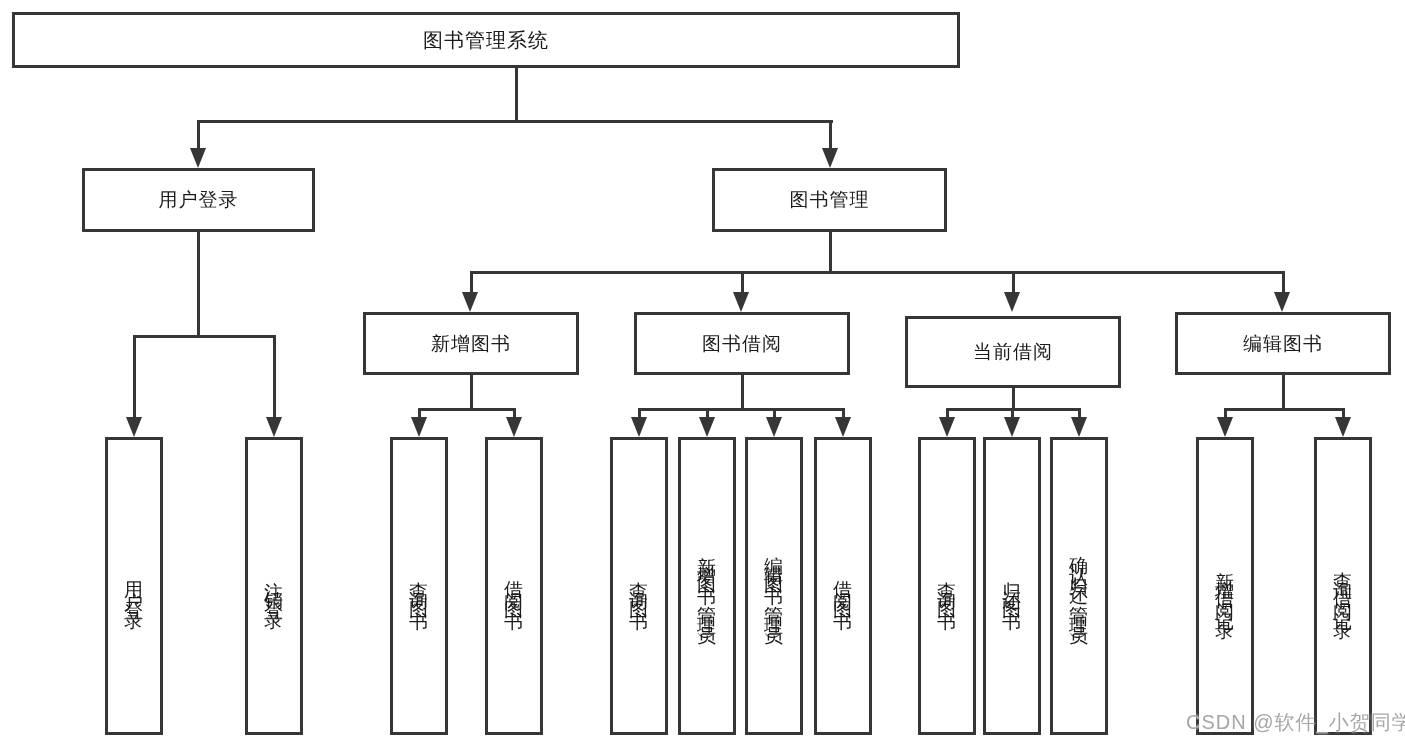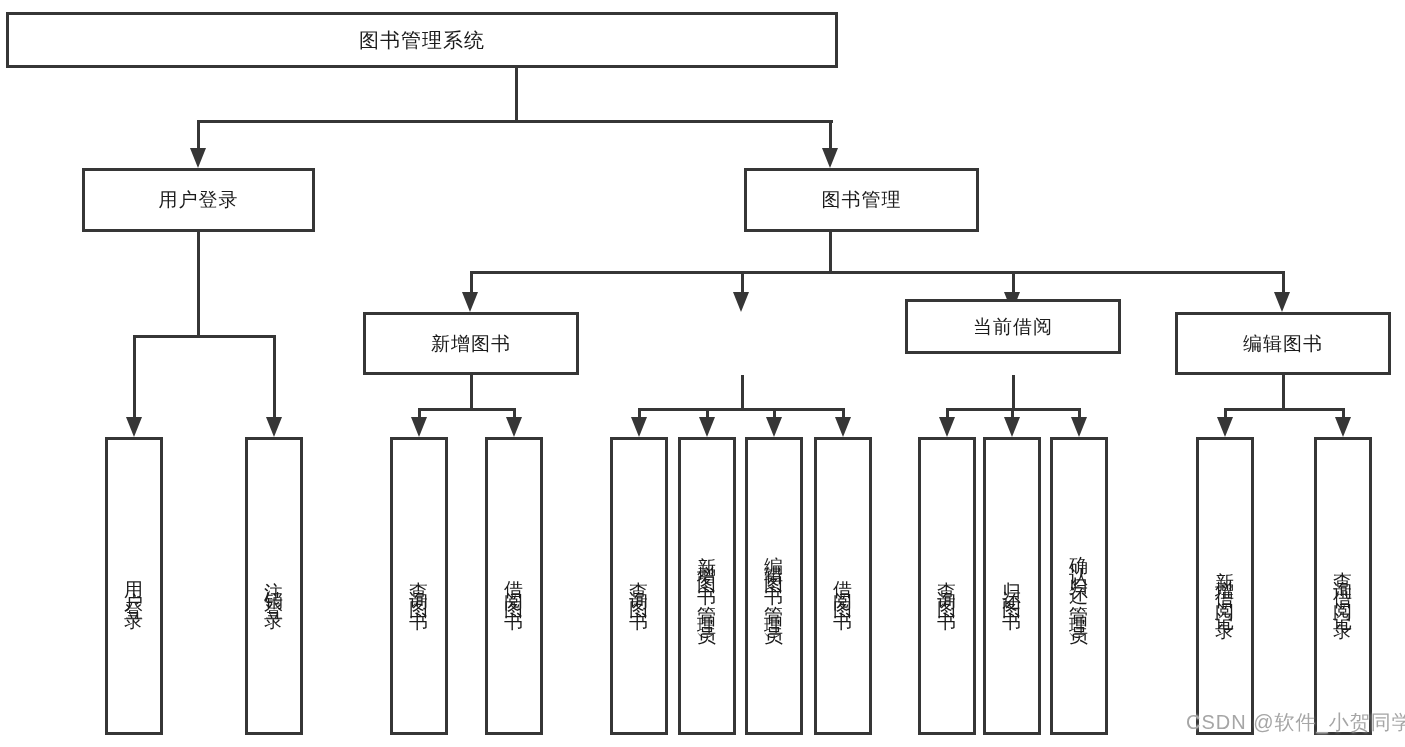--- a/index.html
+++ b/index.html
@@ -130,27 +130,28 @@
   <div class="ah" style="left:631px;top:417px;"></div>
   <div class="ah" style="left:699px;top:417px;"></div>
   <div class="ah" style="left:766px;top:417px;"></div>
   <div class="ah" style="left:835px;top:417px;"></div>
   <div class="ah" style="left:939px;top:417px;"></div>
   <div class="ah" style="left:1004px;top:417px;"></div>
   <div class="ah" style="left:1071px;top:417px;"></div>
   <div class="ah" style="left:1217px;top:417px;"></div>
   <div class="ah" style="left:1335px;top:417px;"></div>
 
-  <div class="hbox root" style="left:6px;top:12px;width:832px;height:56px;">图书管理系统</div>
+  <div class="hbox root" style="left:12px;top:12px;width:948px;height:56px;">图书管理系统</div>
 
   <div class="hbox" style="left:82px;top:168px;width:233px;height:64px;">用户登录</div>
-  <div class="hbox" style="left:712px;top:168px;width:235px;height:64px;margin-left:32px;">图书管理</div>
+  <div class="hbox" style="left:712px;top:168px;width:235px;height:64px;">图书管理</div>
 
   <div class="hbox" style="left:363px;top:312px;width:216px;height:63px;">新增图书</div>
-  <div class="hbox" style="left:905px;top:299px;width:216px;height:55px;">当前借阅</div>
+  <div class="hbox" style="left:634px;top:312px;width:216px;height:63px;">图书借阅</div>
+  <div class="hbox" style="left:905px;top:316px;width:216px;height:72px;">当前借阅</div>
   <div class="hbox" style="left:1175px;top:312px;width:216px;height:63px;">编辑图书</div>
 
   <div class="vbox" style="left:105px;">用户登录</div>
   <div class="vbox" style="left:245px;">注销登录</div>
 
   <div class="vbox" style="left:390px;">查询图书</div>
   <div class="vbox" style="left:485px;">借阅图书</div>
 
   <div class="vbox" style="left:610px;">查询图书</div>
   <div class="vbox" style="left:678px;">新增图书（管理员）</div>

